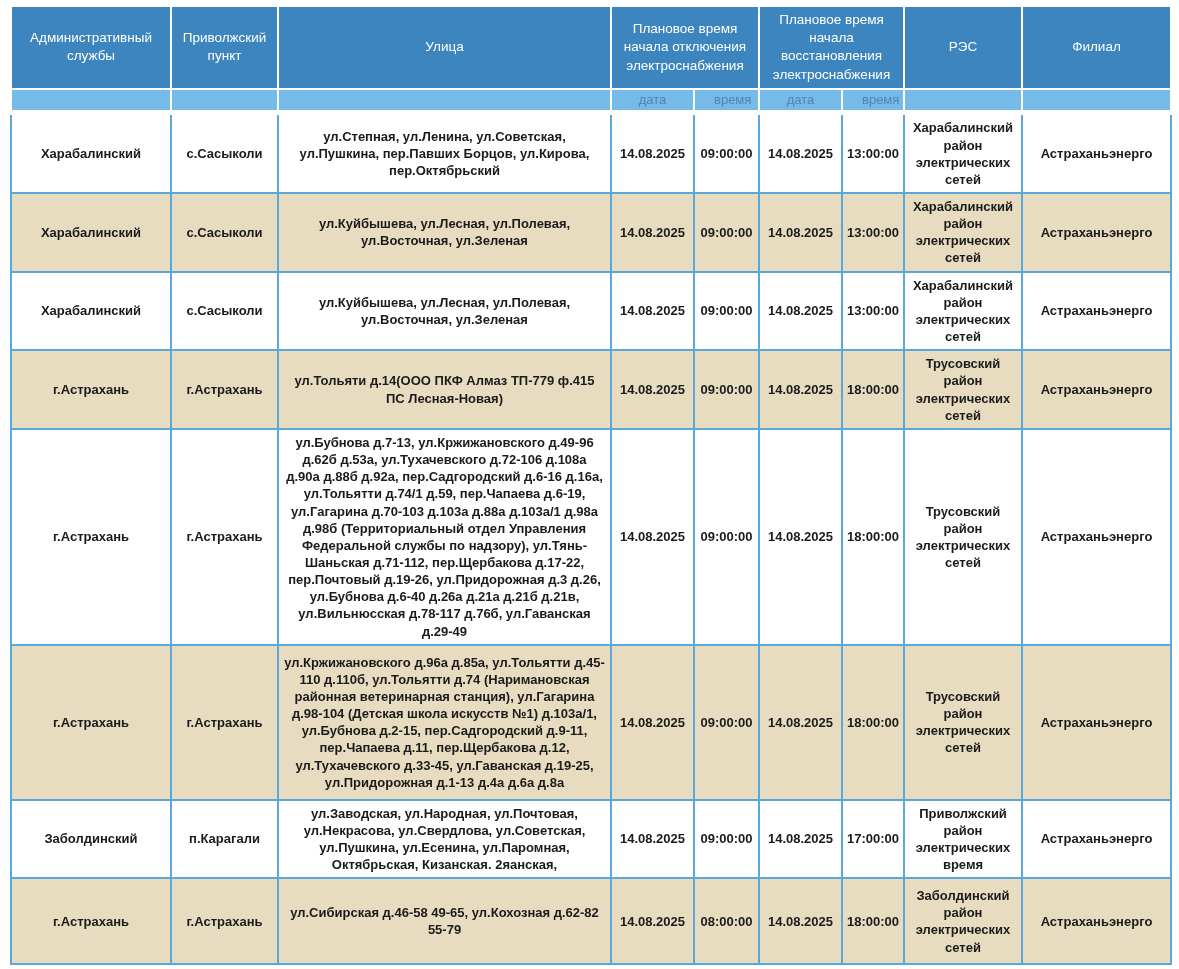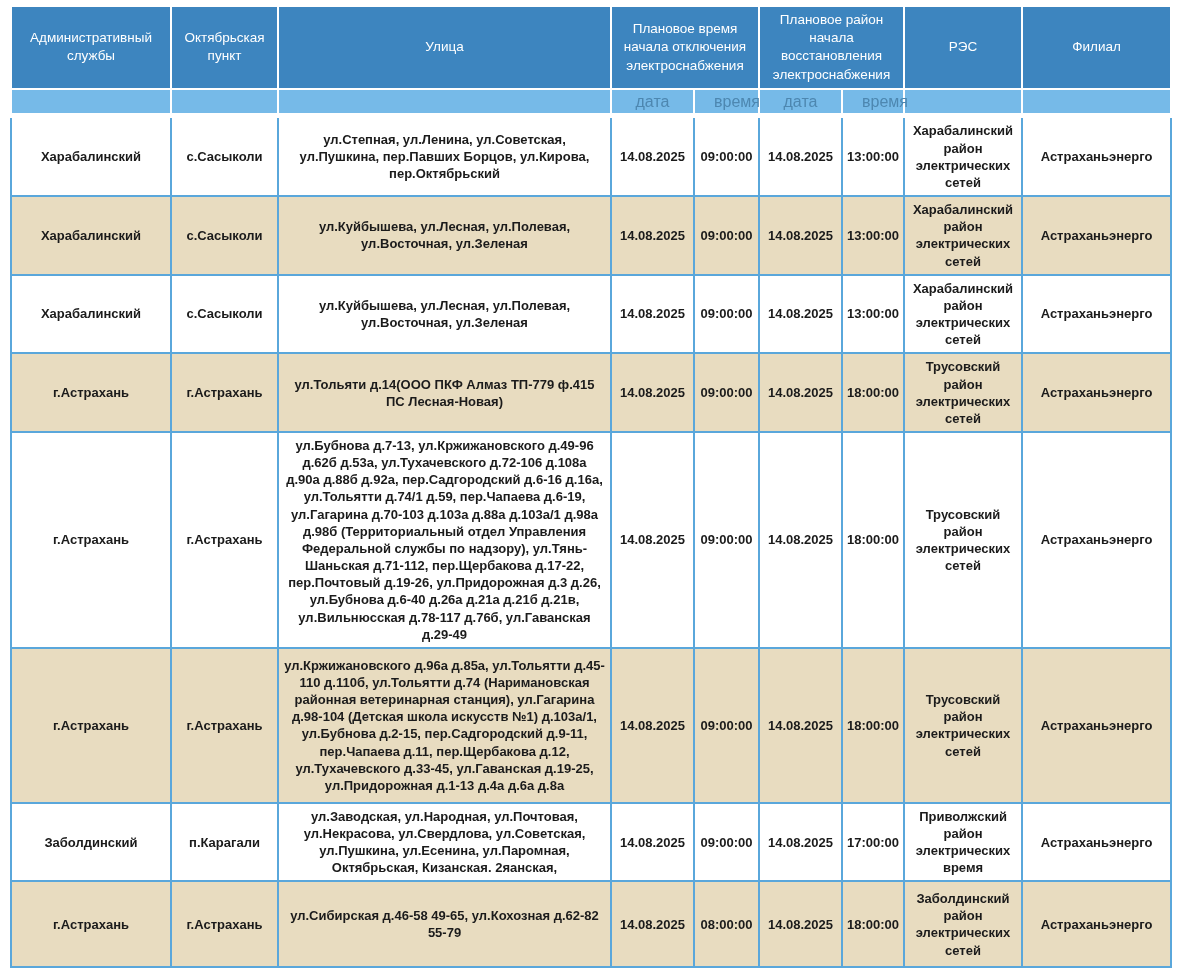--- a/index.html
+++ b/index.html
@@ -32,21 +32,21 @@
     border:2px solid #ffffff;
     padding:4px 6px;
     text-align:center;
     vertical-align:middle;
   }
   thead tr.main-header th{height:76px;}
   thead tr.sub-header th{
     background:var(--subheader-bg);
     color:var(--subheader-text);
     height:24px;
-    font-size:16px;
+    font-size:13px;
     padding:1px 19px;
     border-bottom:5px solid #ffffff;
   }
   tbody td{
     background:var(--row-bg);
     color:var(--text);
     font-weight:bold;
     font-size:13px;
     line-height:1.32;
     border:2px solid var(--cell-border);
@@ -80,24 +80,24 @@
       <col class="c4">
         <col class="c5">
         <col class="c6">
         <col class="c7">
       <col class="c8">
         <col class="c9">
     </colgroup>
     <thead>
       <tr class="main-header">
         <th>Административный службы</th>
-        <th>Октябрьская пункт</th>
+        <th>Приволжский пункт</th>
         <th>Улица</th>
         <th colspan="2">Плановое время начала отключения электроснабжения</th>
-        <th colspan="2">Плановое район начала восстановления электроснабжения</th>
+        <th colspan="2">Плановое время начала восстановления электроснабжения</th>
         <th>РЭС</th>
         <th>Филиал</th>
       </tr>
       <tr class="sub-header">
         <th></th>
         <th></th>
         <th></th>
         <th>дата</th>
         <th>время</th>
         <th>дата</th>

